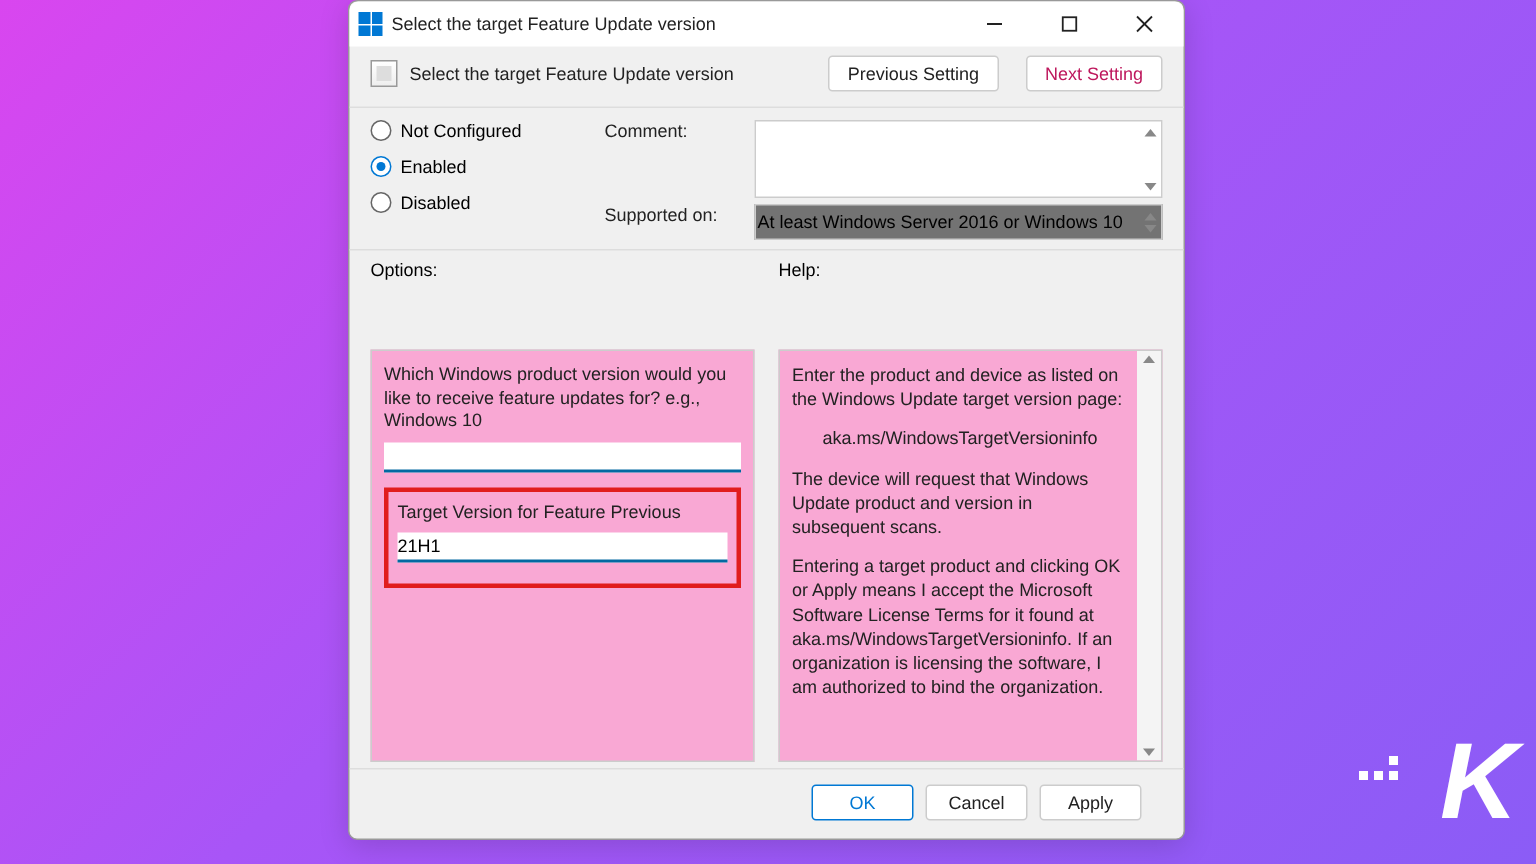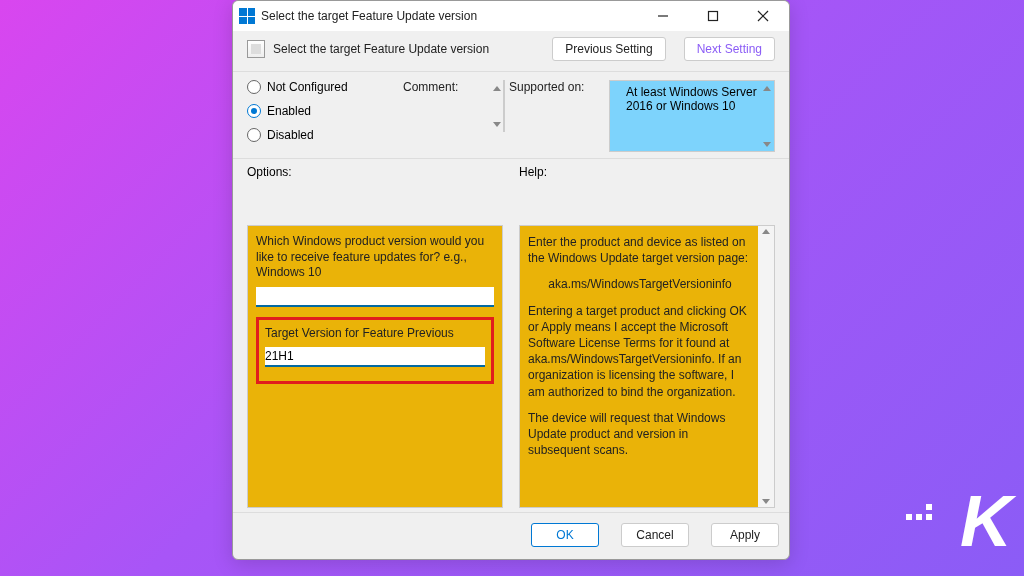--- a/index.html
+++ b/index.html
@@ -69,68 +69,68 @@
   .header-row .config-icon::after{
     content:""; position:absolute; left:3px; top:3px; right:3px; bottom:3px;
     background:#ddd;
   }
   .header-title { font-size:12px; color:#222; }
   .nav-buttons { margin-left:auto; display:flex; gap:18px; }
   .btn {
     background:#fff; border:1px solid #ccc; border-radius:3px;
     padding: 4px 12px; font-size:12px; color:#222;
   }
-  .btn.disabled { color:#8b5cf6; }
+  .btn.disabled { color:#be185d; }
   .btn.primary { border-color:#0078d4; color:#0078d4; }
 
   .upper {
     display:flex;
     padding: 8px 14px 6px 14px;
     gap: 16px;
     border-bottom: 1px solid #ddd;
     justify-content: center;
   }
   .radio-col { width: 140px; }
   .radio-item { display:flex; align-items:center; margin-bottom: 10px; }
   .radio {
     width:14px; height:14px; border:1px solid #666; border-radius:50%;
     margin-right:6px; position:relative; background:#fff;
   }
   .radio.selected { border-color:#0078d4; }
   .radio.selected::after {
     content:""; position:absolute; left:3px; top:3px; width:6px; height:6px;
     background:#0078d4; border-radius:50%;
   }
-  .meta-col { flex:1; display:flex; flex-direction:row; gap:4px; }
+  .meta-col { flex:1; display:flex; flex-direction:column; gap:4px; }
   .meta-row { display:flex; gap:10px; }
   .meta-label { width:90px; color:#222; }
   .comment-box {
     flex:1; height:52px; background:#fff; border:1px solid #ccc;
     position:relative;
   }
   .supported-box {
-    flex:1; background:#7dd3fc; border:1px solid #ccc; padding:4px 16px;
+    flex:1; background:#737373; border:1px solid #ccc; padding:4px 1px;
     position:relative;
   }
   .mini-scroll-up, .mini-scroll-down {
     position:absolute; right:0; width:14px; height:14px;
     display:flex; align-items:center; justify-content:center;
   }
   .mini-scroll-up { top:0; }
   .mini-scroll-down { bottom:0; }
   .tri-up { width:0;height:0;border-left:4px solid transparent;border-right:4px solid transparent;border-bottom:5px solid #888; }
   .tri-down { width:0;height:0;border-left:4px solid transparent;border-right:4px solid transparent;border-top:5px solid #888; }
 
   .lower {
     flex:1; display:flex; gap:16px; padding: 6px 14px 4px 14px;
   }
   .panel { flex:1; display:flex; flex-direction:column;gap:40px; }
   .panel-header { font-size:12px; margin-bottom:6px; }
   .panel-body {
-    flex:1; background:#eab308; border:1px solid #ccc;
+    flex:1; background:#f9a8d4; border:1px solid #ccc;
     position:relative; padding:8px 22px 8px 8px; overflow:hidden;
     font-size:12px; color:#222;
   }
   .options-panel .panel-body { padding:8px; }
 
   .opt-text { margin-bottom:6px; line-height:1.3; }
   .text-input {
     width:100%; border:none; border-bottom:2px solid #0369a1;
     font-size:12px; padding:2px 0; margin-bottom:8px; outline:none;
   }
@@ -141,21 +141,21 @@
   .help-scroll {
     position:absolute; right:0; top:0; bottom:0; width:16px;
     background:#f4f4f4;
   }
   .help-scroll .tri-up { margin:3px auto 0; }
   .help-scroll .tri-down { position:absolute; bottom:3px; left:4px; }
   .help-body p { margin:0 0 10px 0; line-height:1.35; }
   .help-body .center { text-align:center; }
 
   .footer {
-    padding:10px 10px 12px; display:flex; justify-content:flex-end; gap:22px;
+    padding:10px 28px 12px; display:flex; justify-content:flex-end; gap:8px;
     border-top:1px solid #ddd;
   }
   .footer .btn { width:68px; text-align:center; }
 
   .k-logo {
     position:absolute; right:18px; bottom:14px;
     font-family: Arial, sans-serif; font-weight:900; font-style:italic;
     font-size:72px; color:#fff; letter-spacing:-6px;
   }
   .k-dots { position:absolute; right:92px; bottom:56px; display:grid; grid-template-columns:repeat(3,6px); gap:4px; }
@@ -257,22 +257,22 @@
           <div class="opt-text">Target Version for Feature Previous</div>
           <input class="text-input" value="21H1" style="">
         </div>
       </div>
     </div>
     <div class="panel">
       <div class="panel-header">Help:</div>
       <div class="panel-body help-body">
         <p>Enter the product and device as listed on the Windows Update target version page:</p>
         <p class="center">aka.ms/WindowsTargetVersioninfo</p>
+        <p>The device will request that Windows Update product and version in subsequent scans.</p>
         <p>Entering a target product and clicking OK or Apply means I accept the Microsoft Software License Terms for it found at aka.ms/WindowsTargetVersioninfo. If an organization is licensing the software, I am authorized to bind the organization.</p>
-        <p>The device will request that Windows Update product and version in subsequent scans.</p>
         <div class="help-scroll">
           <div class="tri-up"></div>
             <div class="tri-down"></div>
         </div>
       </div>
     </div>
   </div>
 
   <div class="footer">
     <div class="btn primary">OK</div>

